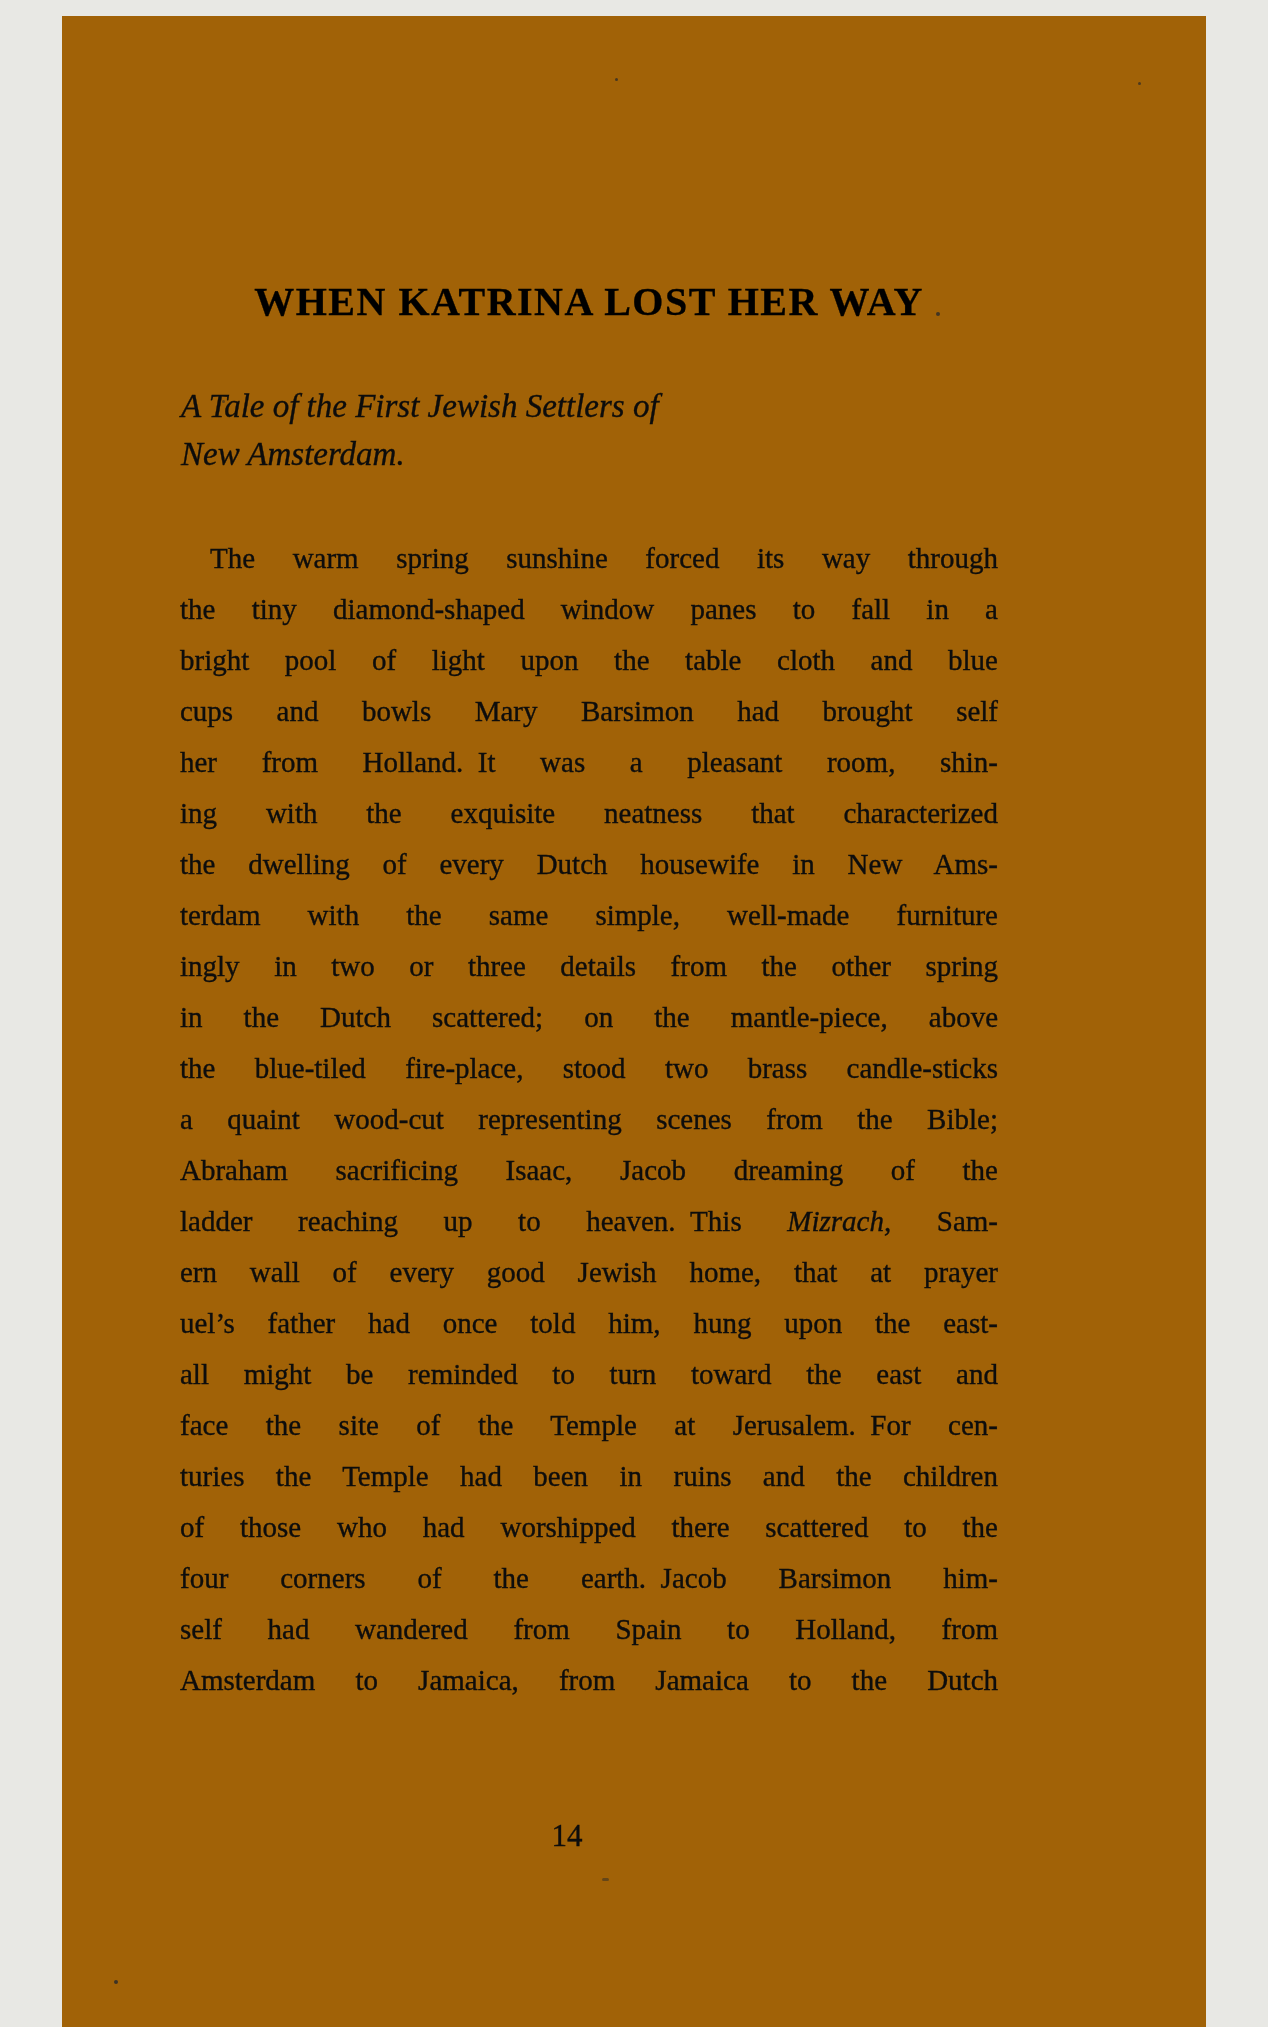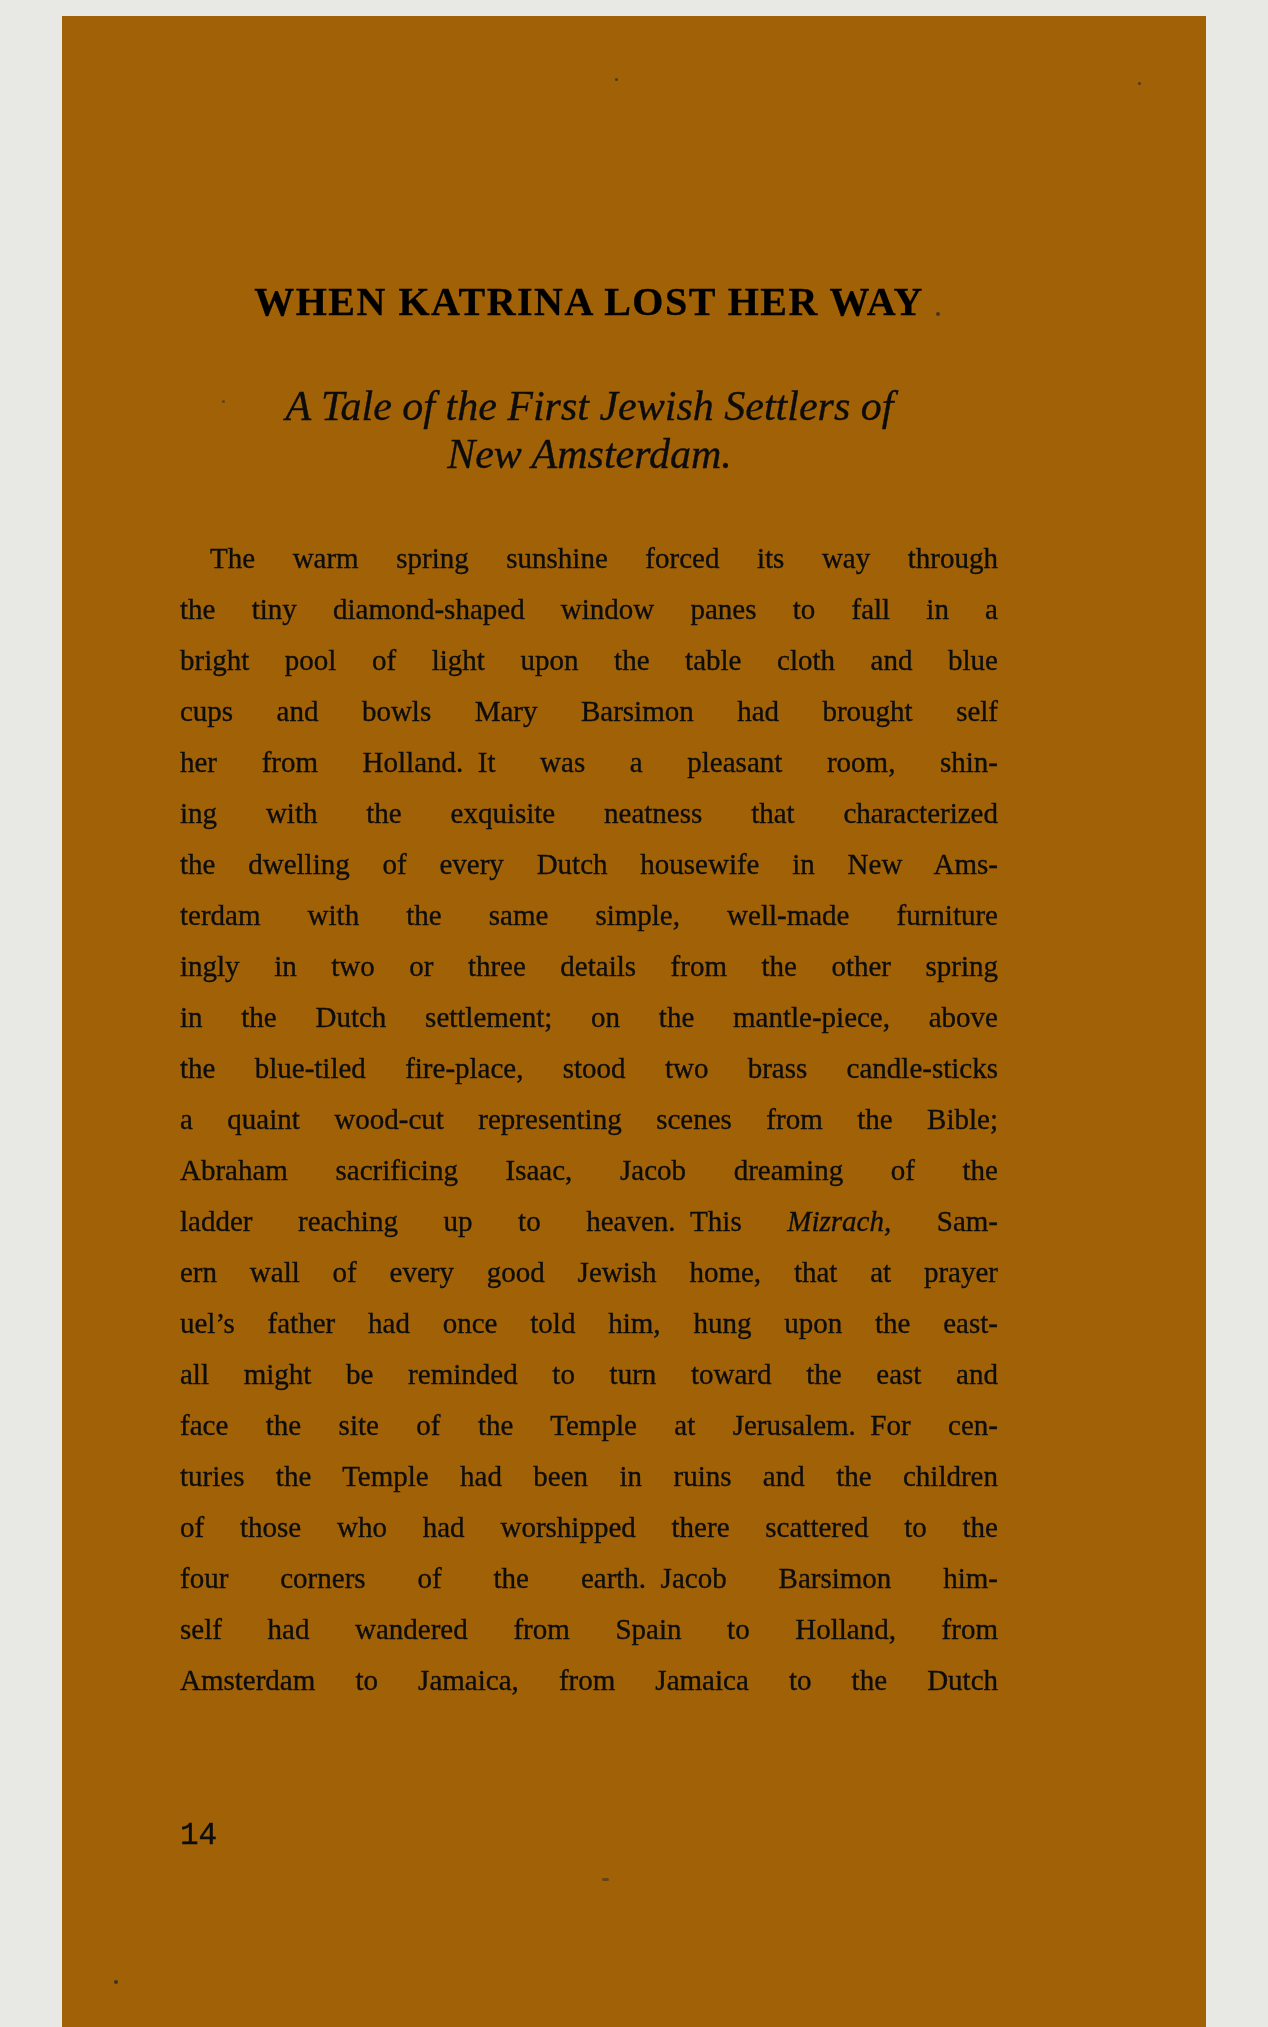--- a/index.html
+++ b/index.html
@@ -30,23 +30,23 @@
     font-weight: 700;
     letter-spacing: 1.5px;
     color: #000;
     -webkit-text-stroke: 0.3px currentColor;
     white-space: nowrap;
   }
   .subtitle {
     position: absolute;
     top: 366px;
     left: 1px; right: 0;
-    text-align: center;
+    text-align: left;
     font-style: italic;
-    font-size: 42px;
+    font-size: 33px;
     line-height: 48px;
     color: #0c0c0c;
     -webkit-text-stroke: 0.35px currentColor;
   }
   .body-text {
     position: absolute;
     top: 517px;
     left: 0;
     width: 100%;
     font-size: 29px;
@@ -59,25 +59,24 @@
     text-align-last: justify;
     text-justify: inter-word;
     white-space: normal;
   }
   .line.indent { text-indent: 30px; }
   .line i { font-style: italic; }
   .page-number {
     position: absolute;
     top: 1794px;
     left: 0; right: 44px;
-    text-align: left;
+    text-align: center;
     font-size: 31px;
     line-height: 51px;
     color: #0d0d0d;
-    font-family: Liberation Mono, monospace;
     -webkit-text-stroke: 0.35px currentColor;
   }
   .speck {
     position: absolute;
     background: #2a2a2a;
     border-radius: 50%;
   }
   .s1 { left: 553px;  top: 62px;   width: 3px; height: 3px; opacity: .75; }
   .s2 { left: 1076px; top: 66px;   width: 3px; height: 3px; opacity: .7; }
   .s3 { left: 874px;  top: 296px;  width: 4px; height: 4px; opacity: .8; }
@@ -101,21 +100,21 @@
     <div class="body-text">
       <div class="line indent">The warm spring sunshine forced its way through</div>
       <div class="line">the tiny diamond-shaped window panes to fall in a</div>
       <div class="line">bright pool of light upon the table cloth and blue</div>
       <div class="line">cups and bowls Mary Barsimon had brought self</div>
       <div class="line">her from Holland. It was a pleasant room, shin-</div>
       <div class="line">ing with the exquisite neatness that characterized</div>
       <div class="line">the dwelling of every Dutch housewife in New Ams-</div>
       <div class="line">terdam with the same simple, well-made furniture</div>
       <div class="line">ingly in two or three details from the other spring</div>
-      <div class="line">in the Dutch settlement; on the mantle-piece, above</div>
+      <div class="line">in the Dutch scattered; on the mantle-piece, above</div>
       <div class="line">the blue-tiled fire-place, stood two brass candle-sticks</div>
       <div class="line">a quaint wood-cut representing scenes from the Bible;</div>
       <div class="line">Abraham sacrificing Isaac, Jacob dreaming of the</div>
       <div class="line"><span>ladder reaching up to heaven. This </span><i>Mizrach,</i><span> Sam-</span></div>
       <div class="line">ern wall of every good Jewish home, that at prayer</div>
       <div class="line">uel’s father had once told him, hung upon the east-</div>
       <div class="line">all might be reminded to turn toward the east and</div>
       <div class="line">face the site of the Temple at Jerusalem. For cen-</div>
       <div class="line">turies the Temple had been in ruins and the children</div>
       <div class="line">of those who had worshipped there scattered to the</div>

